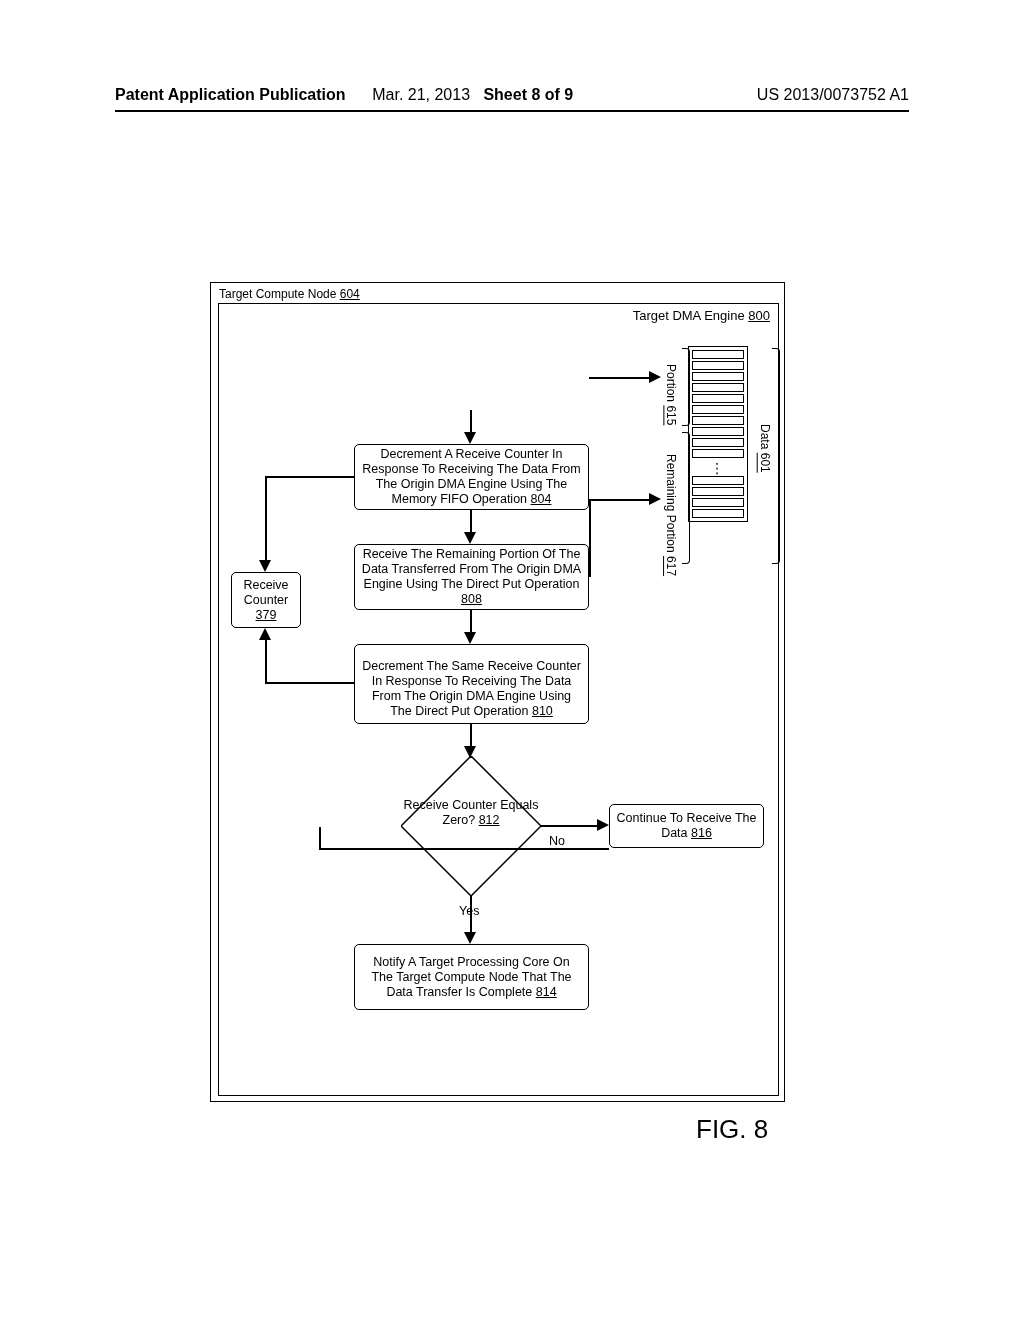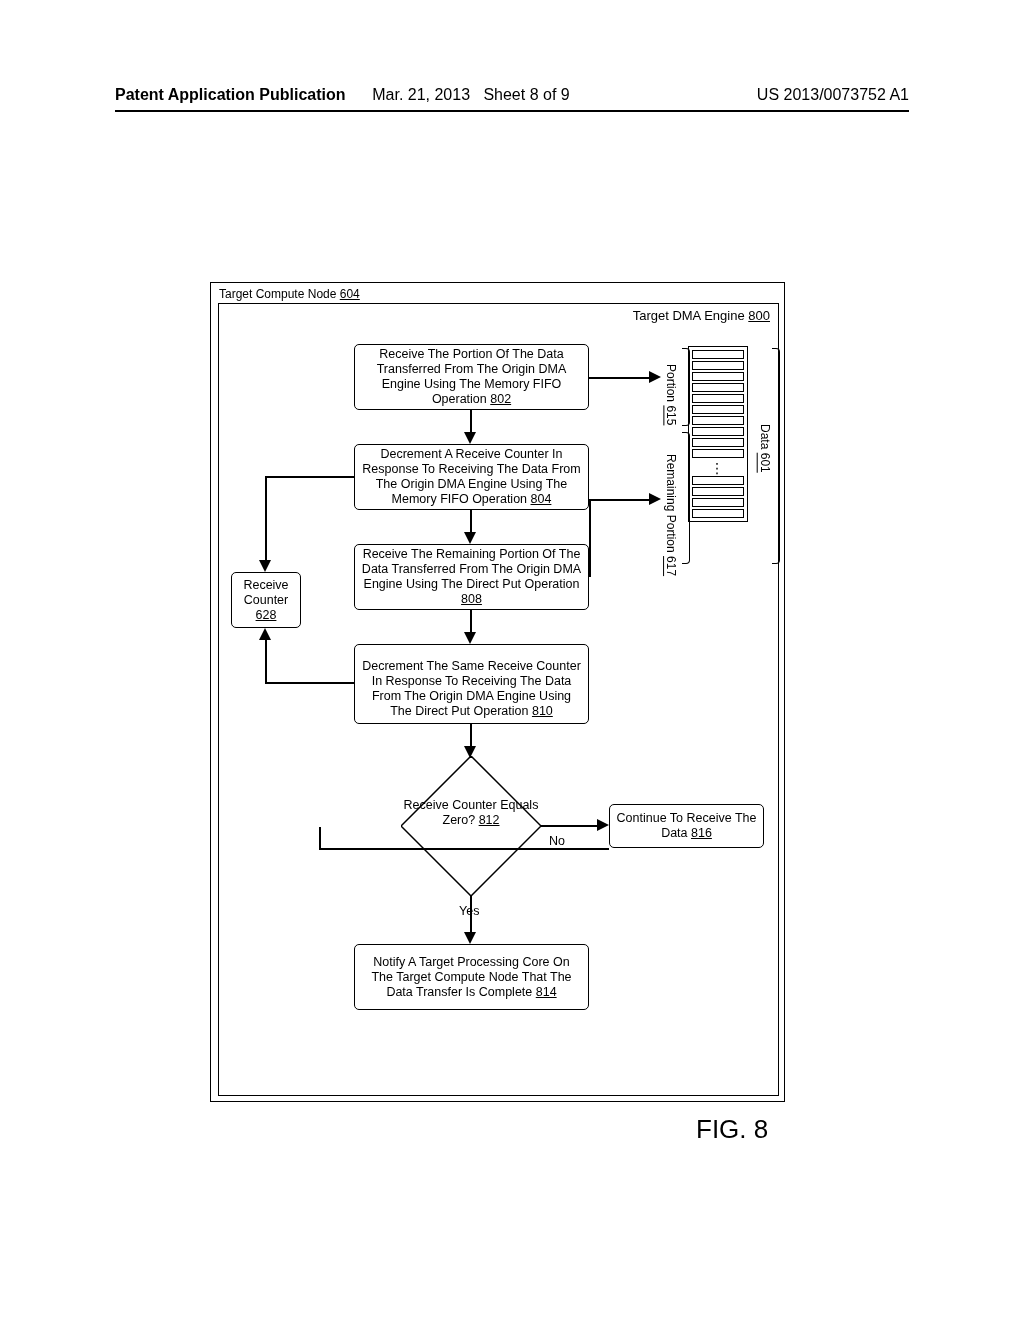--- a/index.html
+++ b/index.html
@@ -16,21 +16,21 @@
     left: 115px;
     right: 115px;
     font-size: 16px;
     display: flex;
     justify-content: space-between;
     border-bottom: 2px solid #000;
     padding-bottom: 6px;
   }
   .page-header > span:first-child { font-weight: bold; }
   .page-header .date { font-weight: normal; }
-  .page-header .sheet { font-weight: normal; }
+  .page-header .sheet { font-weight: bold; }
 
   .figure-area {
     position: absolute;
     top: 282px;
     left: 210px;
     width: 575px;
     height: 820px;
   }
 
   .outer-box {
@@ -200,28 +200,25 @@
 <div class="figure-area">
   <div class="outer-box">
     <div class="outer-label">
       <span>Target Compute Node</span> <span class="u">604</span>
     </div>
     <div class="inner-box">
       <div class="inner-label">
         <span>Target DMA Engine</span> <span class="u">800</span>
       </div>
 
-      <div class="step s802">
-        <span><span>Receive The Portion Of The Data Transferred From The Origin DMA Engine Using The Memory FIFO Operation</span> <span class="u">802</span></span>
-      </div>
       <div class="step s804">
         <span><span>Decrement A Receive Counter In Response To Receiving The Data From The Origin DMA Engine Using The Memory FIFO Operation</span> <span class="u">804</span></span>
       </div>
       <div class="step s806">
-        <span><span>Receive Counter</span><br><span class="u">628</span></span>
+        <span><span>Receive Counter</span><br><span class="u">379</span></span>
       </div>
       <div class="step s808">
         <span><span>Receive The Remaining Portion Of The Data Transferred From The Origin DMA Engine Using The Direct Put Operation</span> <span class="u">808</span></span>
       </div>
       <div class="step s810">
         <span><span>Decrement The Same Receive Counter In Response To Receiving The Data From The Origin DMA Engine Using The Direct Put Operation</span> <span class="u">810</span></span>
       </div>
       <div class="step s816">
         <span><span>Continue To Receive The Data</span> <span class="u">816</span></span>
       </div>

